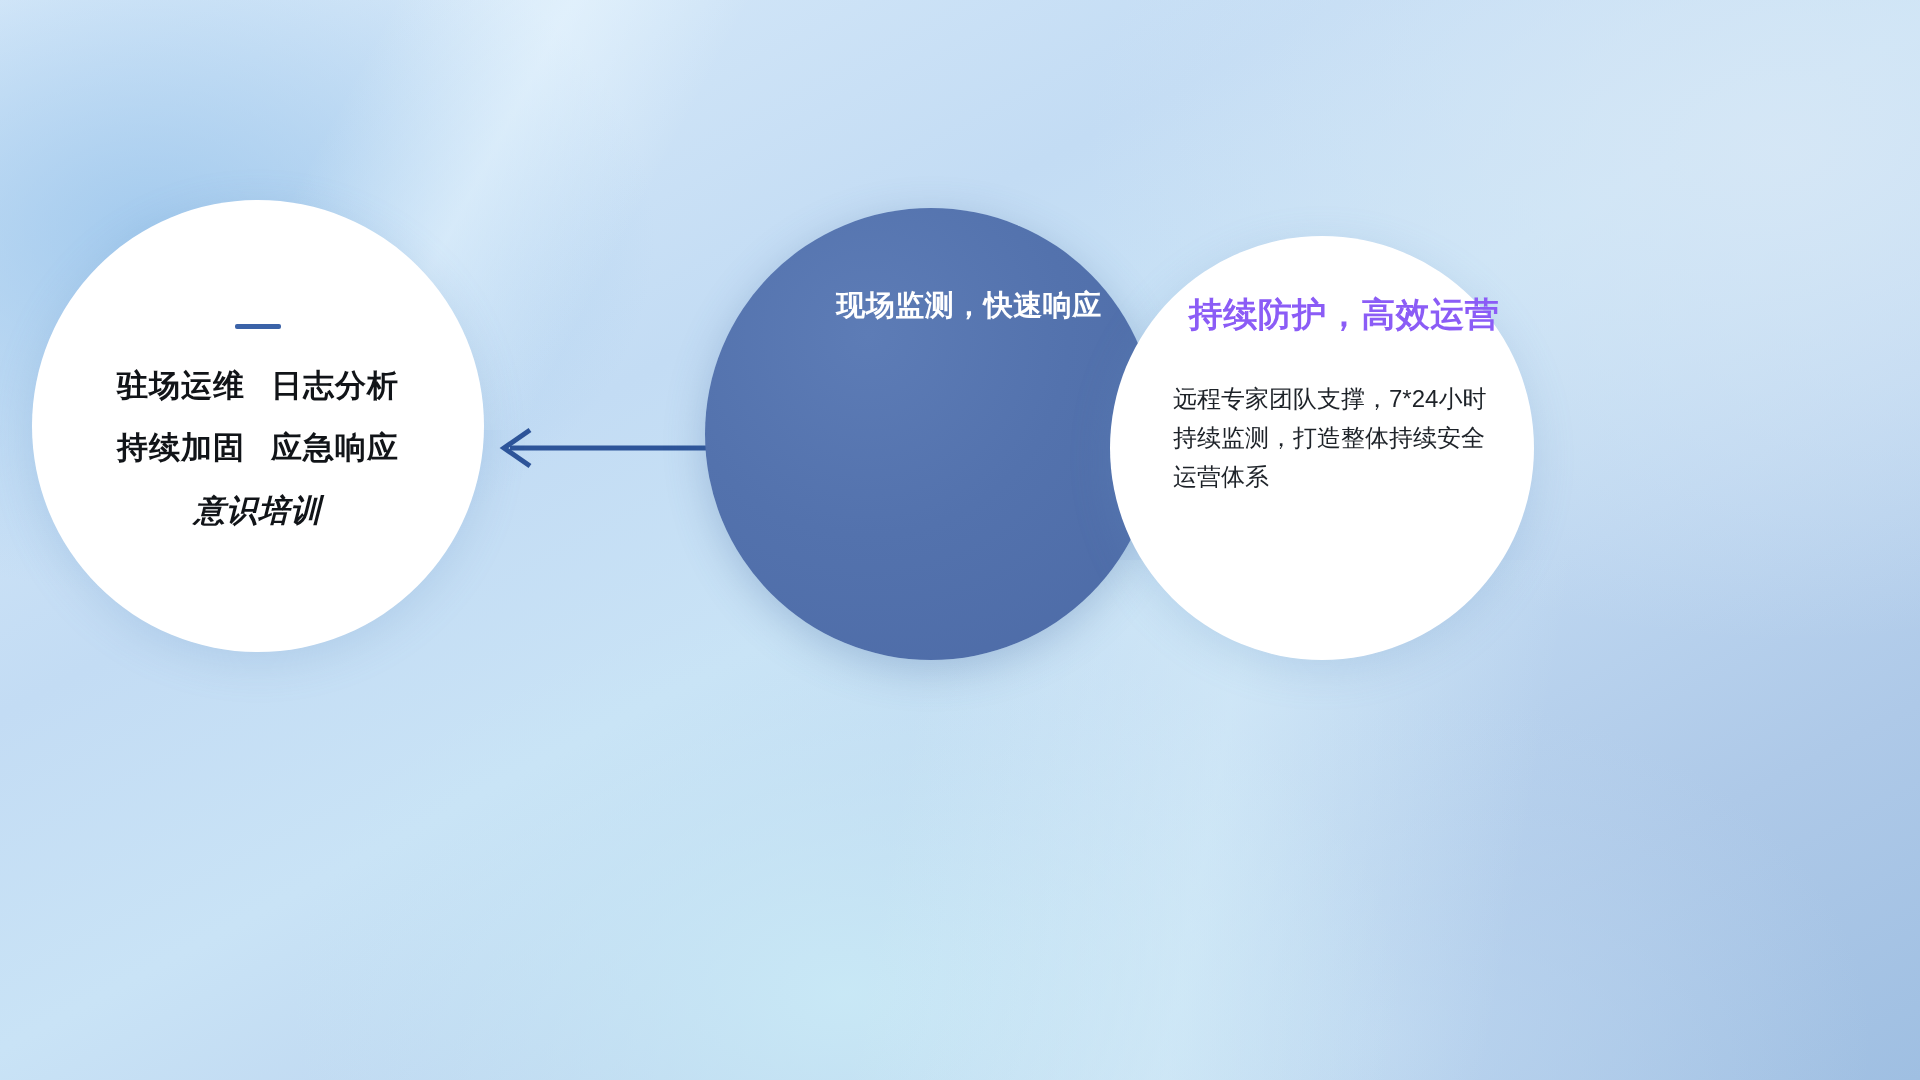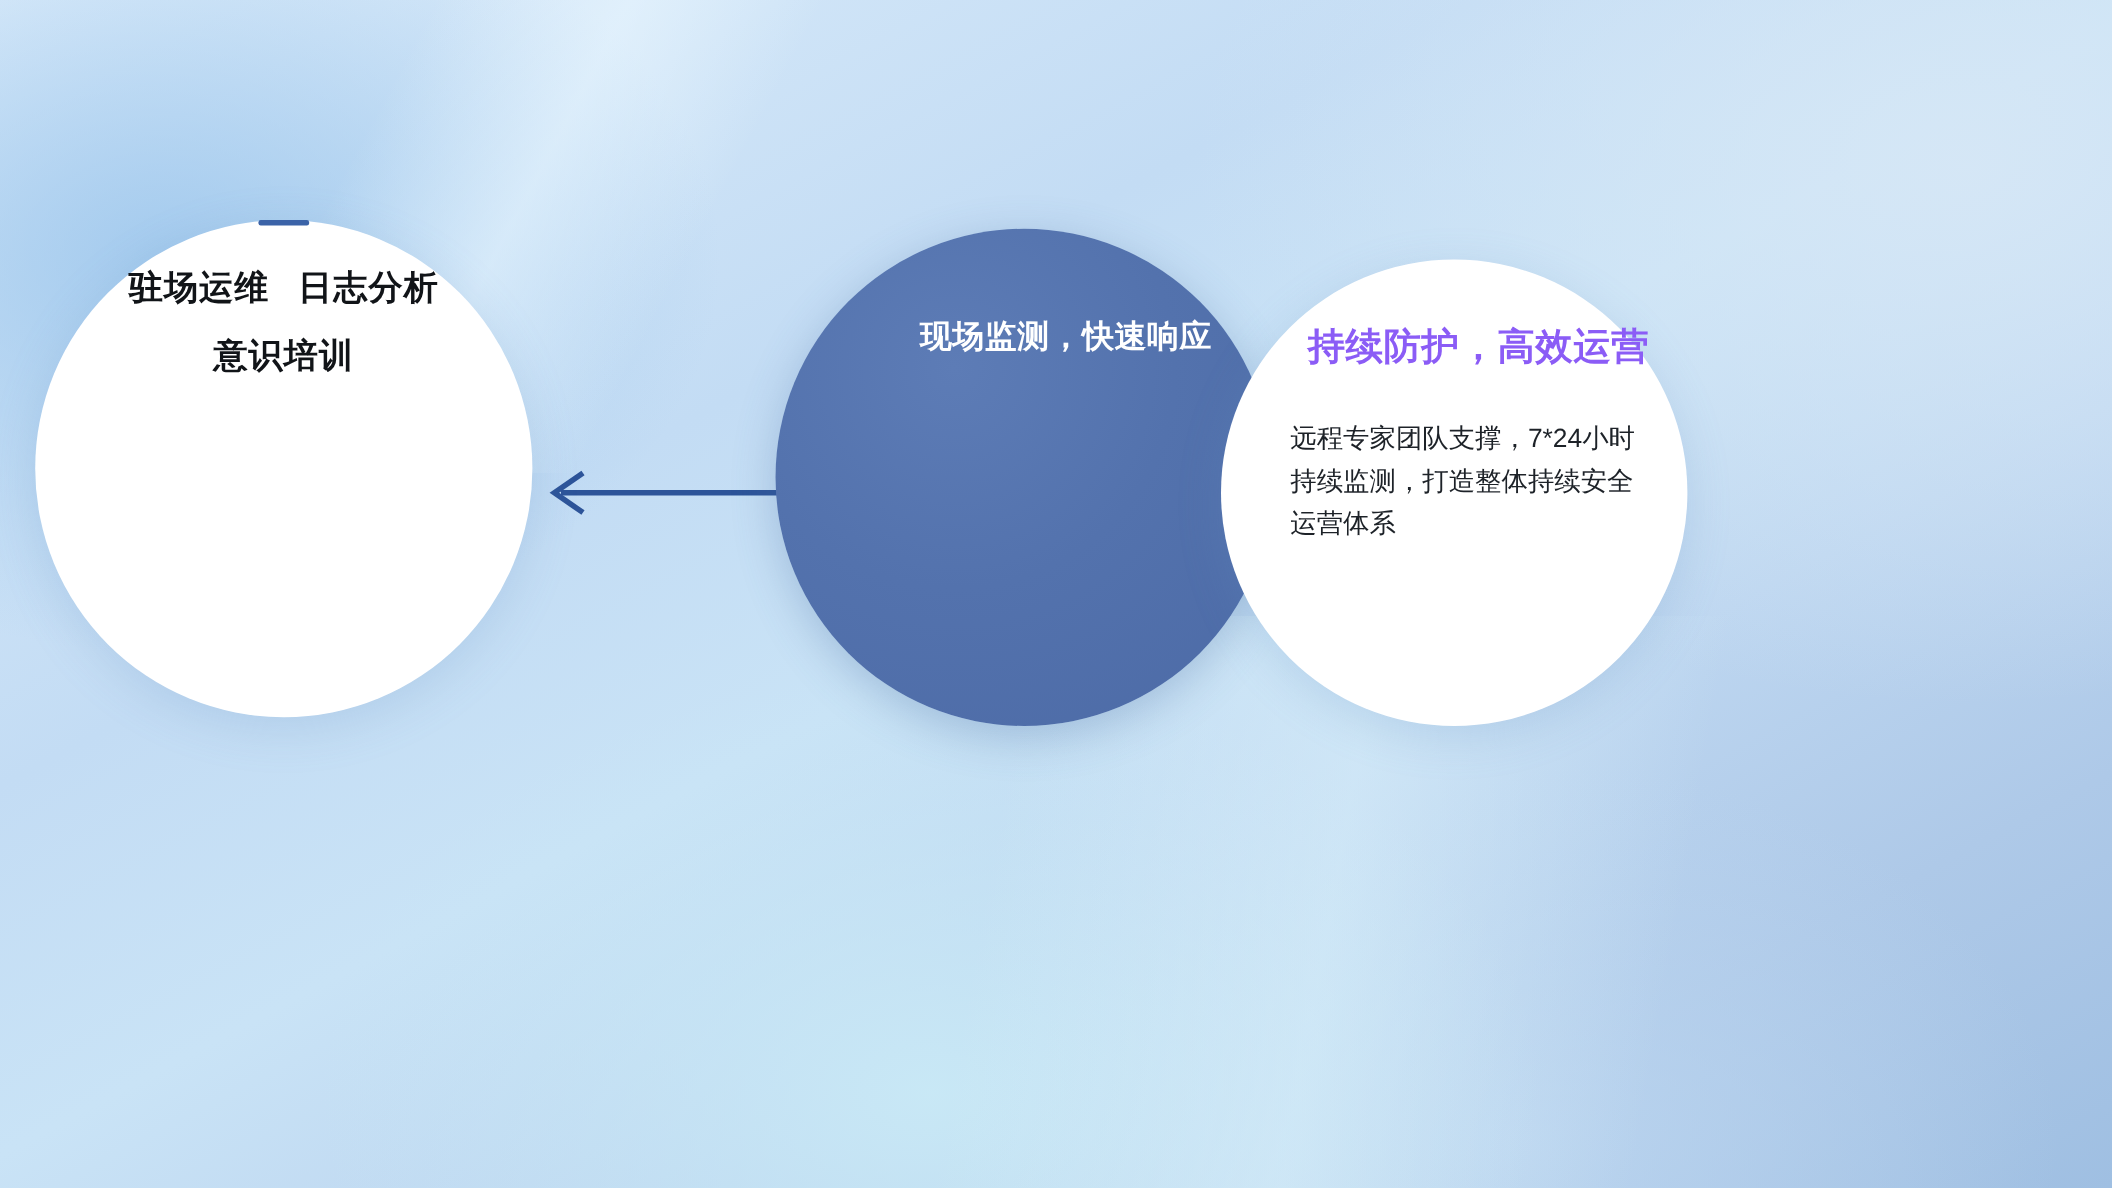--- a/index.html
+++ b/index.html
@@ -30,33 +30,33 @@
     pointer-events:none;
   }
 
   .circle{ position:absolute; border-radius:50%; }
 
   
   #circle-left{
     left:32px; top:200px; width:452px; height:452px;
     background:#ffffff;
     box-shadow:0 10px 42px rgba(110,150,195,0.22);
-    display:flex; flex-direction:column; align-items:center; 
+    display:flex; flex-direction:column; align-items:center; justify-content:center;
     z-index:4;
   }
   #left-rule{
     width:46px; height:5px; background:#3b63a8; border-radius:2px;
     margin-bottom:40px;
   }
   .left-line{
     color:#111418; font-weight:bold; font-size:31px;
     letter-spacing:1px; line-height:1.1; white-space:nowrap;
     margin-bottom:28px;
   }
-  .left-line:last-child{ margin-bottom:0; }
+  .left-line:last-child{ margin-bottom:0;font-style:italic; }
   .gapw{ display:inline-block; width:26px; }
 
   
   #circle-mid{
     left:705px; top:208px; width:452px; height:452px;
     background:radial-gradient(circle at 36% 28%, #5d7cb6 0%, #5372ad 46%, #4c6aa6 100%);
     box-shadow:0 10px 40px rgba(70,105,160,0.30);
     z-index:5;
     display:flex; flex-direction:column; align-items:center;
     padding:78px 44px 0 44px;
@@ -109,20 +109,23 @@
     <polyline points="44,12 18,30 44,48" fill="none" stroke="#2d5499" stroke-width="5" stroke-linejoin="miter" stroke-linecap="butt"></polyline>
   </svg>
 
   <div class="circle" id="circle-left">
     <div id="left-rule"></div>
 
     <div class="left-line">
       <span>驻场运维</span><span class="gapw"></span><span>日志分析</span>
     </div>
 
+    <div class="left-line">
+      <span>持续加固</span><span class="gapw"></span><span>应急响应</span>
+    </div>
 
     <div class="left-line">
       <span>意识培训</span>
     </div>
   </div>
 
   <div class="circle" id="circle-mid">
     <div id="mid-title">现场监测，快速响应</div>
   </div>
 

